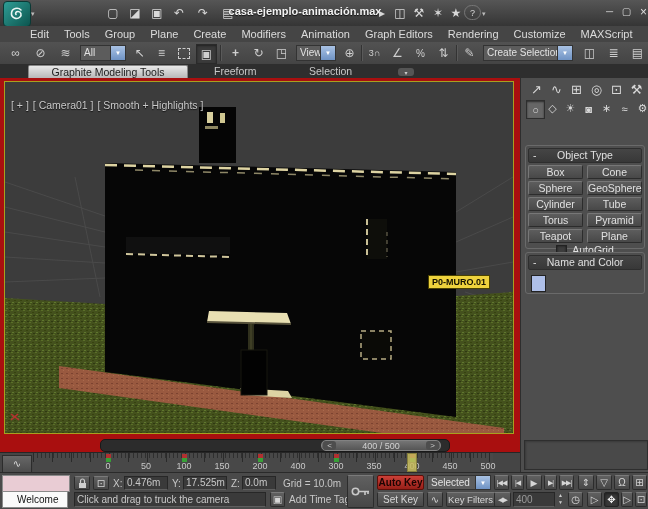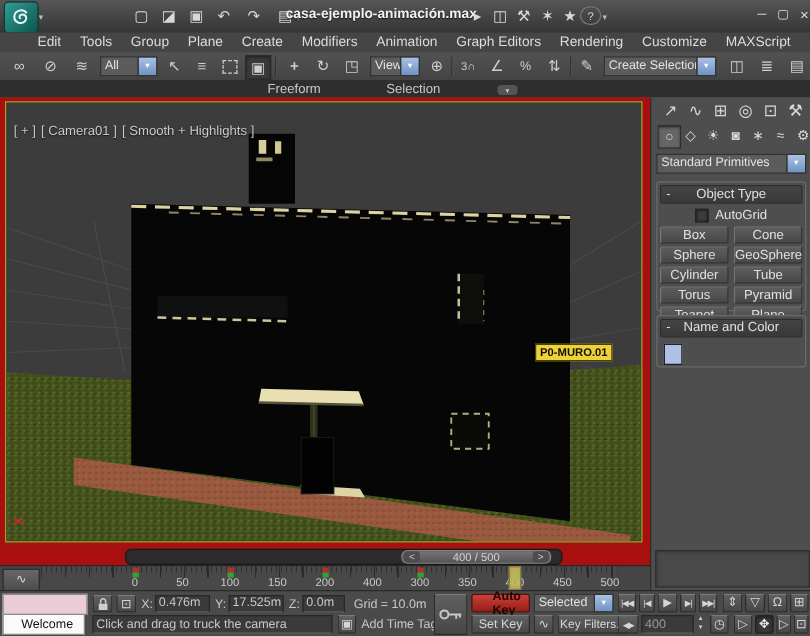--- a/index.html
+++ b/index.html
@@ -206,20 +206,21 @@
       </div>
     <div class="abs tb" style="left:604px;">
         <span>≣</span>
       </div>
     <div class="abs tb" style="left:628px;">
         <span>▤</span>
       </div>
   </div>
 
   <div class="abs ribbon">
+    <div class="abs rtab active" style="left:28px;width:130px;text-align:center;">Graphite Modeling Tools</div>
     <div class="abs rtab" style="left:200px;">Freeform</div>
     <div class="abs rtab" style="left:295px;">Selection</div>
     <div class="abs rpill" style="left:398px;">
         <span>▾</span>
       </div>
   </div>
 
   <div class="abs vpframe">
     <div class="vpinner">
       <svg width="508" height="351" viewBox="0 0 508 351" style="position:absolute;left:0;top:0;">
@@ -328,45 +329,41 @@
       </div>
     <div class="abs cpcat" style="left:77px;">
         <span>∗</span>
       </div>
     <div class="abs cpcat" style="left:95px;">
         <span>≈</span>
       </div>
     <div class="abs cpcat" style="left:113px;">
         <span>⚙</span>
       </div>
-    <div class="abs combo" style="left:4px;top:45px;width:120px;">
-      <div class="field">Standard Primitives</div>
-      <div class="carret">▼</div>
-    </div>
 
     <div class="abs rollout" style="left:4px;top:67px;width:120px;height:104px;">
       <div class="rhead">
         <span class="minus">-</span>
         <span>Object Type</span>
-      </div>
-      <div style="display:flex;align-items:center;justify-content:center;gap:5px;height:14px;">
-        <span class="checkbox"></span>
-        <span style="font-size:10.5px;color:#e0e0e0;">AutoGrid</span>
       </div>
       <div style="display:grid;grid-template-columns:55px 55px;gap:2px 4px;justify-content:center;margin-top:2px;">
         <div class="obtn">Box</div>
         <div class="obtn">Cone</div>
         <div class="obtn">Sphere</div>
         <div class="obtn">GeoSphere</div>
         <div class="obtn">Cylinder</div>
         <div class="obtn">Tube</div>
         <div class="obtn">Torus</div>
         <div class="obtn">Pyramid</div>
         <div class="obtn">Teapot</div>
         <div class="obtn">Plane</div>
+      </div>
+      <div style="display:flex;align-items:center;justify-content:center;gap:5px;height:14px;">
+        <span class="checkbox"></span>
+        <span style="font-size:10.5px;color:#e0e0e0;">AutoGrid</span>
       </div>
     </div>
 
     <div class="abs rollout" style="left:4px;top:174px;width:120px;height:42px;">
       <div class="rhead">
         <span class="minus">-</span>
         <span>Name and Color</span>
       </div>
       <div style="display:flex;gap:3px;padding:3px 5px 0 5px;">
         <div class="swatch" style="width:13px;height:15px;"></div>
@@ -453,21 +450,21 @@
         <span>▣</span>
       </div>
     <span class="abs slabel" style="left:289px;top:21px;">Add Time Tag</span>
 
     <div class="abs sbtn" style="left:347px;top:2px;width:27px;height:33px;">
       <svg width="20" height="11" viewBox="0 0 20 11">
         <circle cx="4.5" cy="5.5" r="3.2" fill="none" stroke="#c8c8c8" stroke-width="1.6"></circle>
         <path d="M8,5.5 H18 M14,5.5 V9 M17,5.5 V8" stroke="#c8c8c8" stroke-width="1.6" fill="none"></path>
       </svg>
     </div>
-    <div class="abs sbtn autokey" style="left:377px;top:2px;width:47px;height:15px;padding-left:16px;">Auto Key</div>
+    <div class="abs sbtn autokey" style="left:377px;top:2px;width:47px;height:15px;">Auto Key</div>
     <div class="abs sbtn" style="left:377px;top:19px;width:47px;height:15px;">Set Key</div>
     <div class="abs combo" style="left:427px;top:2px;width:64px;height:15px;">
       <div class="field">Selected</div>
       <div class="carret">▼</div>
     </div>
     <div class="abs sbtn" style="left:427px;top:19px;width:16px;height:15px;">
         <span>∿</span>
       </div>
     <div class="abs sbtn" style="left:446px;top:19px;width:57px;height:15px;font-size:9.5px;">Key Filters...</div>
 

